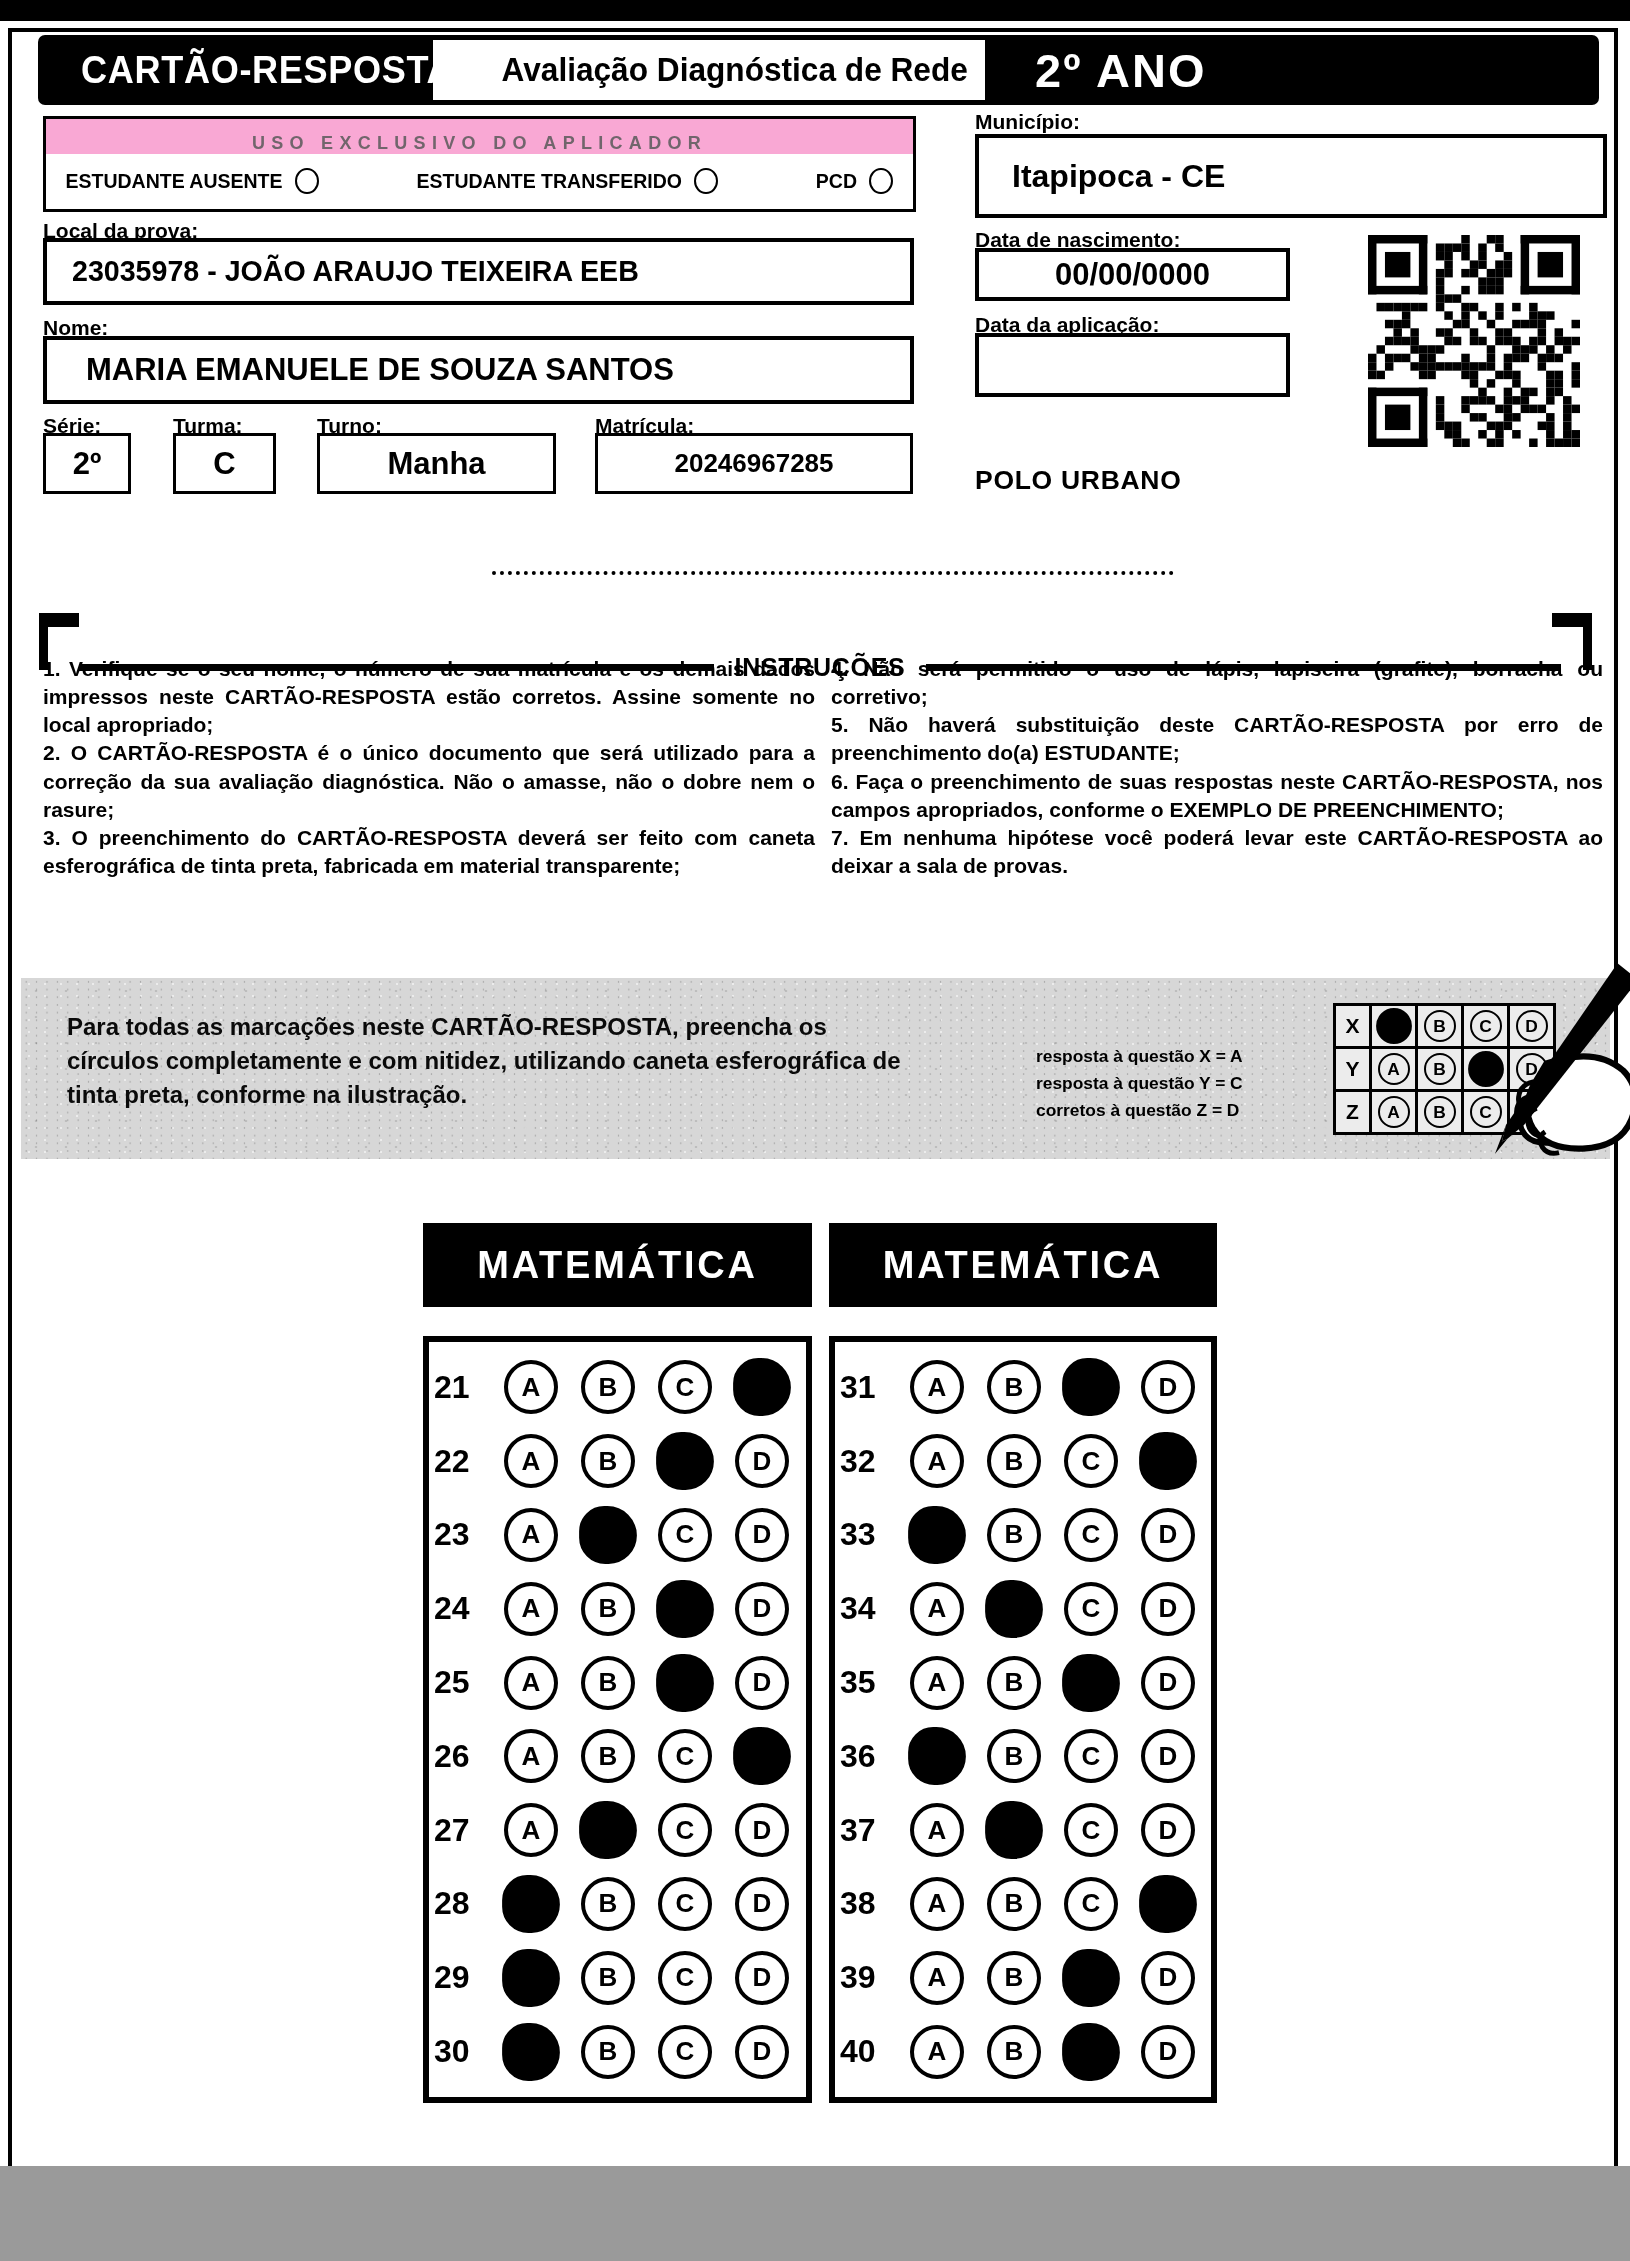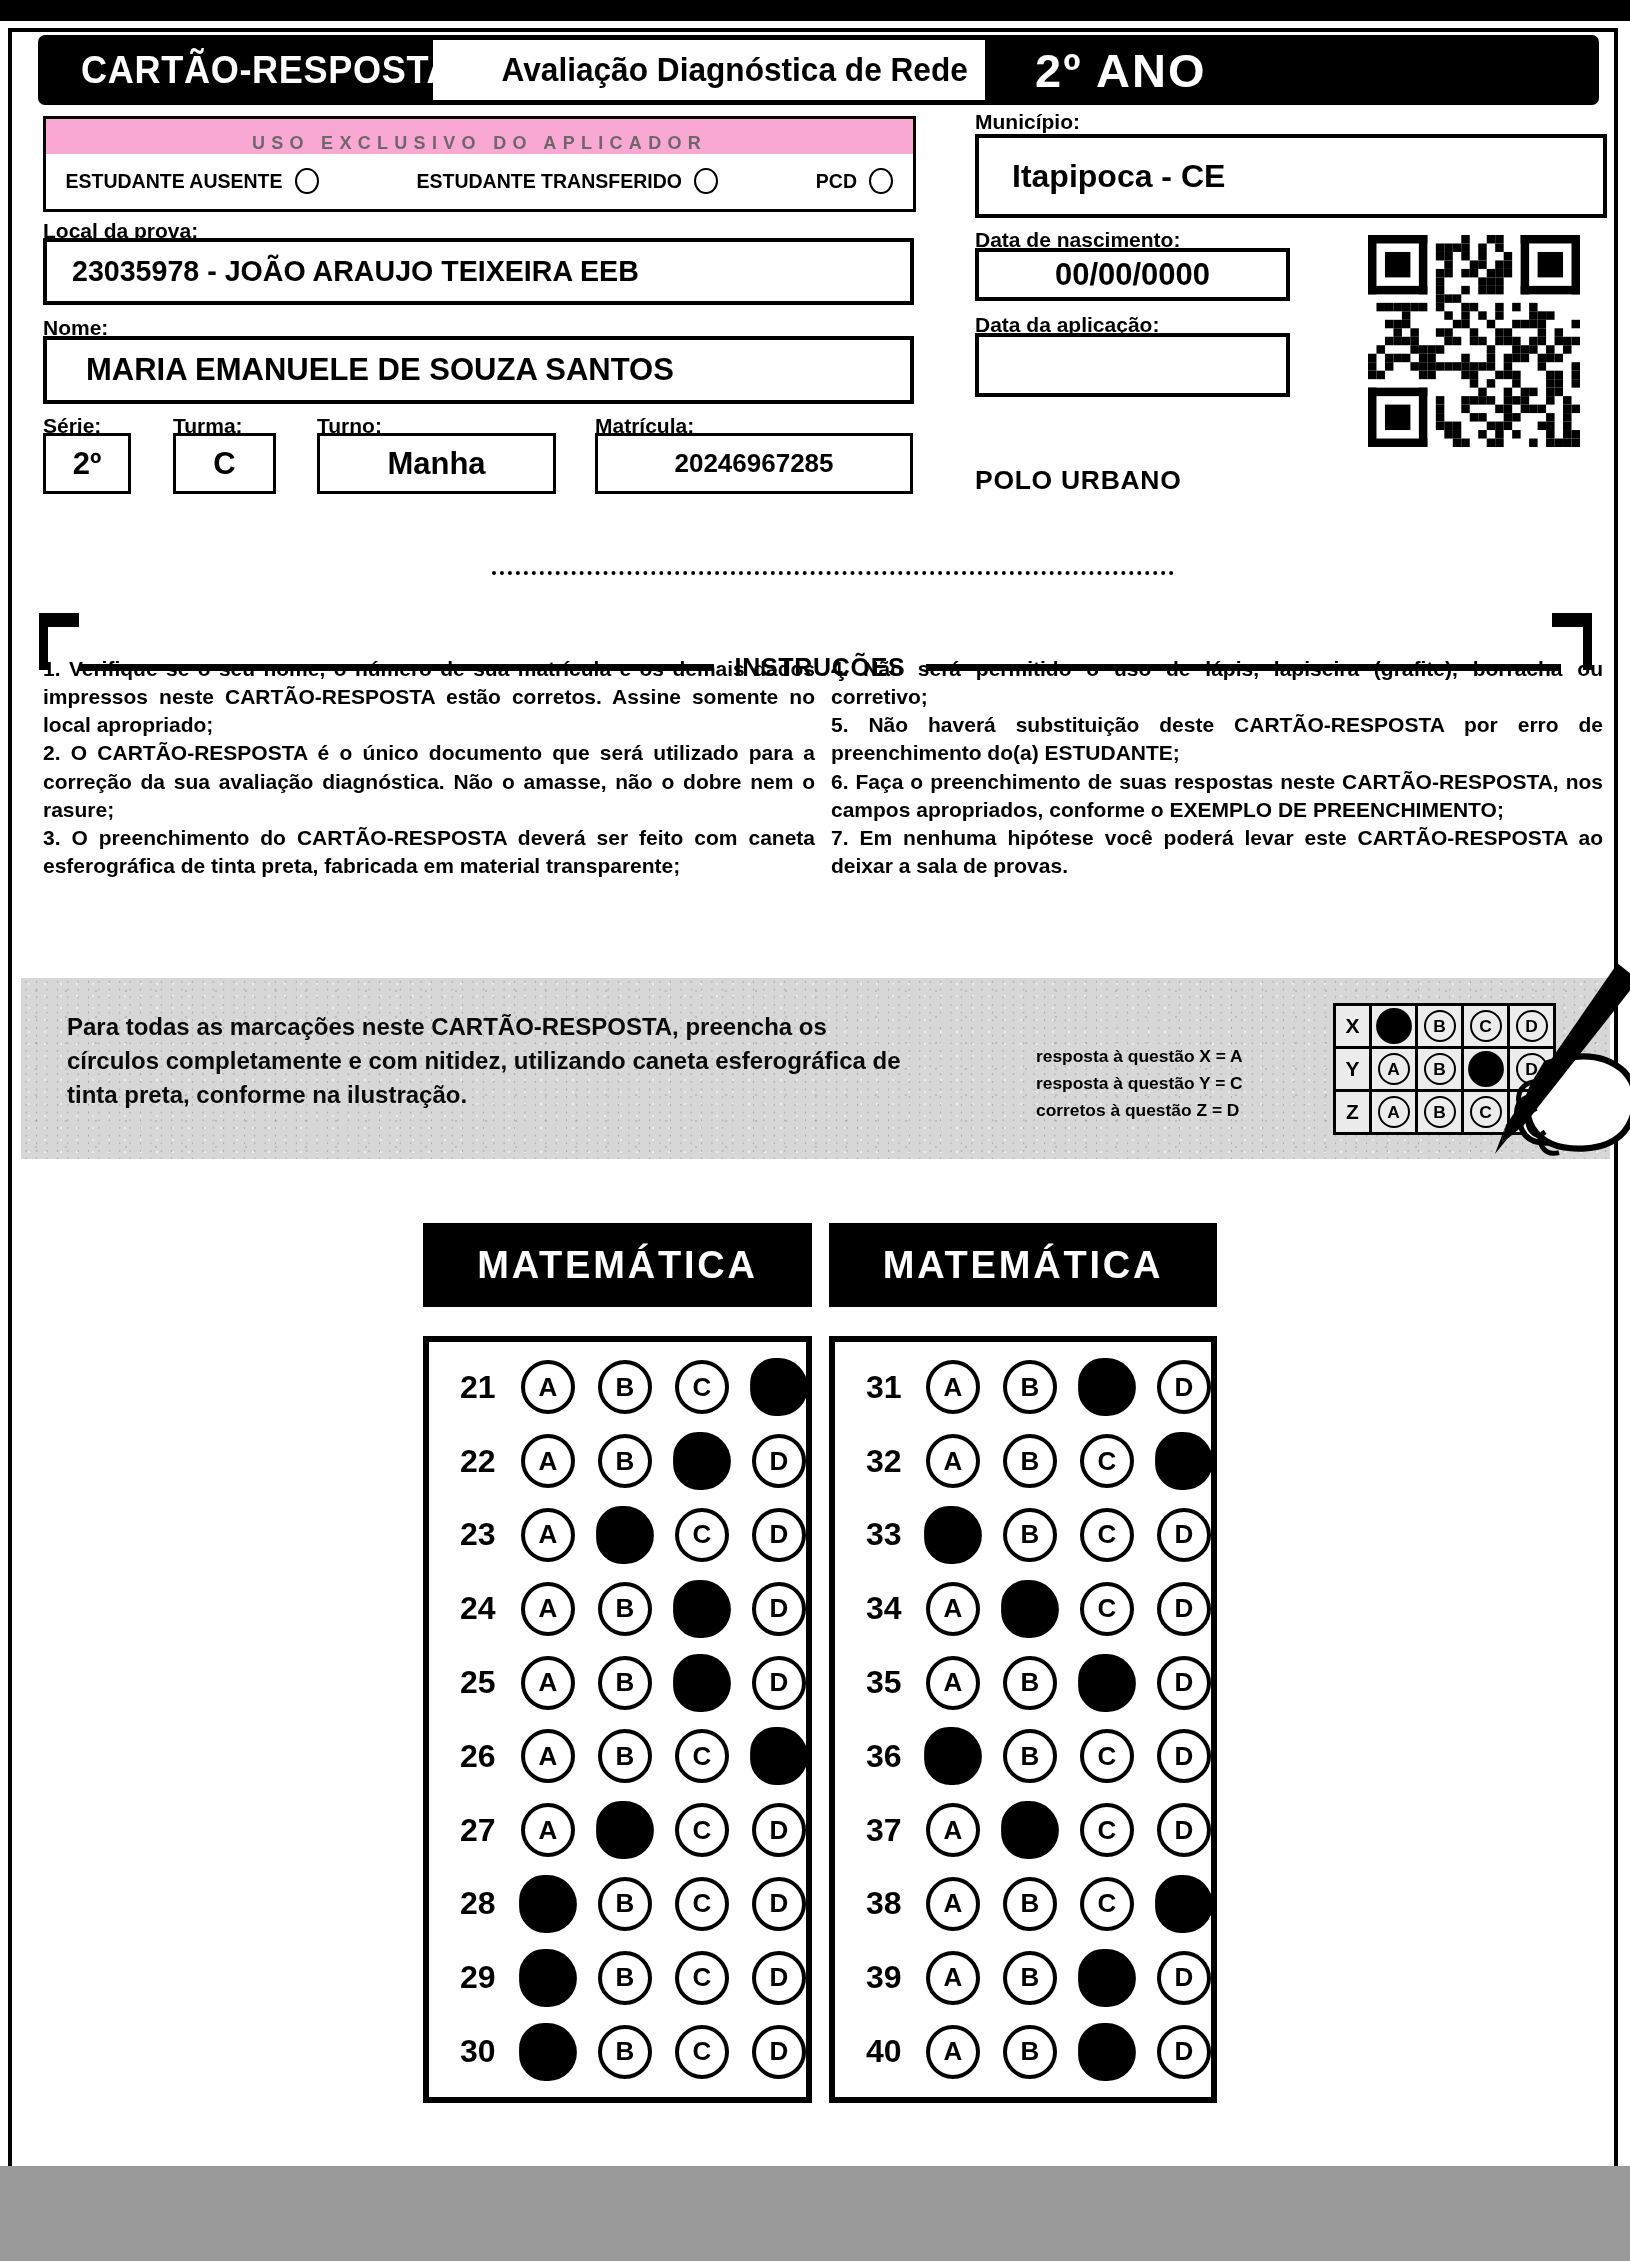--- a/index.html
+++ b/index.html
@@ -78,21 +78,21 @@
 
   
   .subject-header { position:absolute; top:1223px; height:84px; background:#000; color:#fff;
     display:flex; align-items:center; justify-content:center; font-weight:bold; font-size:38px; letter-spacing:2.8px; }
   .subject-header.s0 { left:423px;  width:389px; }
   .subject-header.s1 { left:829px; width:388px; }
   .answer-box { position:absolute; top:1336px; height:767px; border:6.3px solid #000; background:#fff;
     display:flex; flex-direction:column; justify-content:space-around; padding:8.4px 0; }
   .answer-box.s0 { left:423px;  width:389px; }
   .answer-box.s1 { left:829px; width:388px; }
-  .q-row { display:flex; align-items:center; gap:23px; padding-left:31px; }
+  .q-row { display:flex; align-items:center; gap:23px; padding-left:5px; }
   .q-num { width:47px; font-weight:bold; font-size:32px; }
   .bubble { width:54px; height:54px; border:4.2px solid #000; border-radius:50%; flex:none;
     display:flex; align-items:center; justify-content:center; font-weight:bold; font-size:26px; background:#fff; }
   .bubble.filled { background:#000; color:transparent; border-radius:46% 54% 52% 48%; transform:scale(1.07); }
 
   .qr { position:absolute; left:1368px; top:235px; }
 </style>
 </head>
 <body>
 

